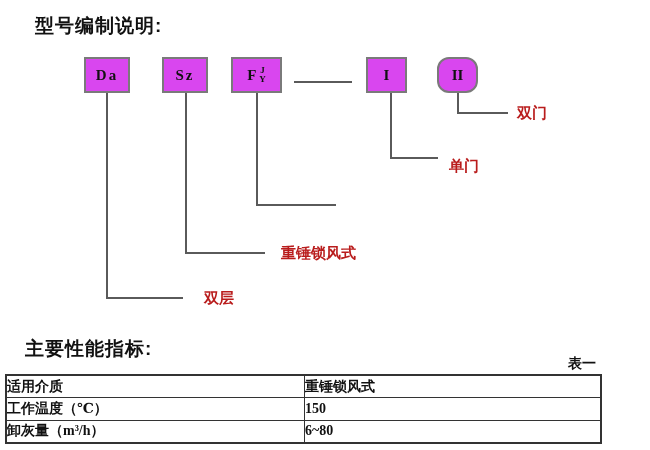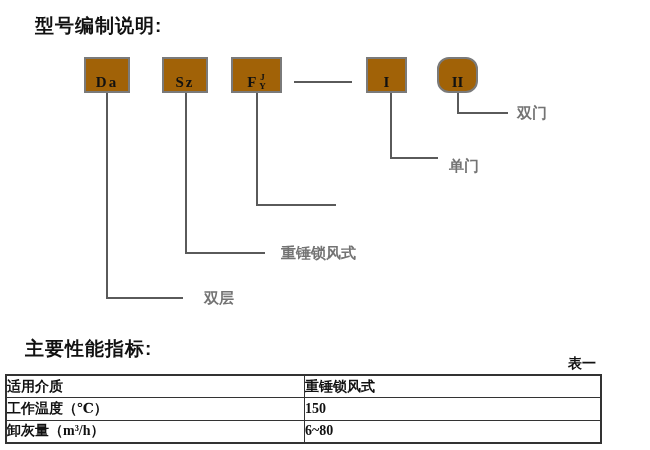--- a/index.html
+++ b/index.html
@@ -4,33 +4,33 @@
 <style>
   html,body{margin:0;padding:0;background:#ffffff;}
   .canvas{
     position:relative;width:650px;height:450px;background:#ffffff;overflow:hidden;
     font-family:"Liberation Sans","DejaVu Sans",sans-serif;color:#111111;
   }
   .doc-title{
     position:absolute;font-size:19px;font-weight:bold;letter-spacing:1px;color:#111;
   }
   .mbox{
-    position:absolute;box-sizing:border-box;border:2px solid #7a7a7a;background:#a16207;
-    display:flex;align-items:flex-end;justify-content:center;
+    position:absolute;box-sizing:border-box;border:2px solid #7a7a7a;background:#d946ef;
+    display:flex;align-items:center;justify-content:center;
     font-family:"Liberation Serif","DejaVu Serif",serif;font-weight:bold;font-size:15px;
     letter-spacing:2px;color:#111;
   }
   .supsub{display:inline-flex;flex-direction:column;line-height:1;margin-left:1px;
     font-size:9px;letter-spacing:0;}
   .supsub span{display:block;text-align:center;}
   .vline,.hline{position:absolute;background:#5a5a5a;}
   .vline{width:1.5px;}
   .hline{height:1.5px;}
   .callout-label{
-    position:absolute;font-size:15px;font-weight:bold;white-space:nowrap;color:#737373;
+    position:absolute;font-size:15px;font-weight:bold;white-space:nowrap;color:#b91c1c;
   }
   .section-title{
     position:absolute;font-size:19px;font-weight:bold;letter-spacing:1px;color:#111;
   }
   .table-caption{
     position:absolute;font-size:14px;font-weight:bold;color:#111;
   }
   table.perf{
     position:absolute;left:5px;top:374px;width:597px;height:70px;
     border-collapse:collapse;table-layout:fixed;

